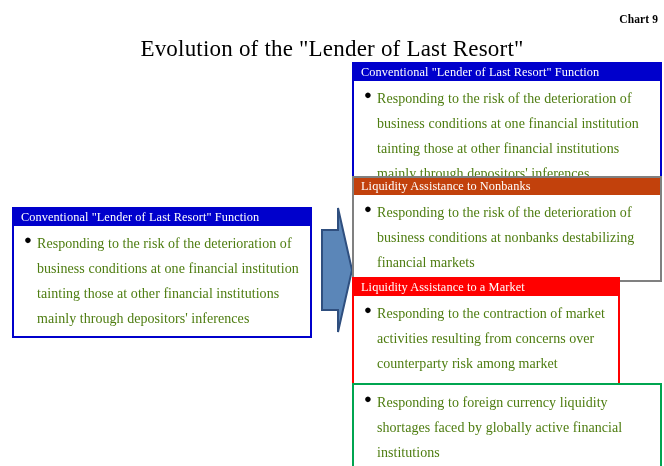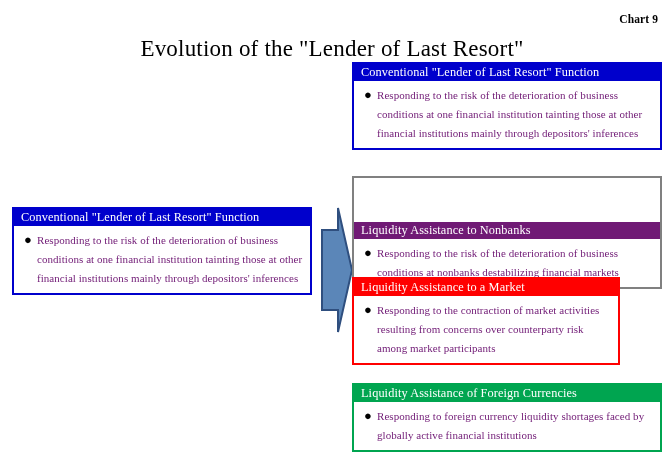--- a/index.html
+++ b/index.html
@@ -65,23 +65,23 @@
   .bullet-dot {
     flex: 0 0 auto;
     width: 18px;
     text-align: center;
     font-size: 13px;
     line-height: 17.5px;
     color: #000;
   }
   .bullet-text {
     flex: 1 1 auto;
-    font-size: 11px;
-    line-height: 19px;
-    color: #701a75;
+    font-size: 14px;
+    line-height: 25px;
+    color: #4d7c0f;
     letter-spacing: 0.05px;
   }
 
   
   #panel-left {
     left: 12px;
     top: 207px;
     width: 300px;
     border-color: #0000cc;
   }
@@ -94,21 +94,21 @@
     border-color: #0000cc;
   }
   #panel-conventional .panel-header { background: #0000cc; }
 
   #panel-nonbanks {
     left: 352px;
     top: 176px;
     width: 310px;
     border-color: #808080;
   }
-  #panel-nonbanks .panel-header { background: #701a75; margin-top: 44px; }
+  #panel-nonbanks .panel-header { background: #c2410c; }
 
   #panel-market {
     left: 352px;
     top: 277px;
     width: 268px;
     border-color: #ff0000;
   }
   #panel-market .panel-header { background: #ff0000; }
 
   #panel-foreign {
@@ -175,20 +175,19 @@
   <div class="panel-header">Liquidity Assistance to a Market</div>
   <div class="panel-body">
     <div class="bullet-row">
       <span class="bullet-dot">●</span>
       <span class="bullet-text">Responding to the contraction of market activities resulting from concerns over counterparty risk among market participants</span>
     </div>
   </div>
 </div>
 
 <div class="panel" id="panel-foreign">
-  <div class="panel-header">Liquidity Assistance of Foreign Currencies</div>
   <div class="panel-body">
     <div class="bullet-row">
       <span class="bullet-dot">●</span>
       <span class="bullet-text">Responding to foreign currency liquidity shortages faced by globally active financial institutions</span>
     </div>
   </div>
 </div>
 
 </body></html>

